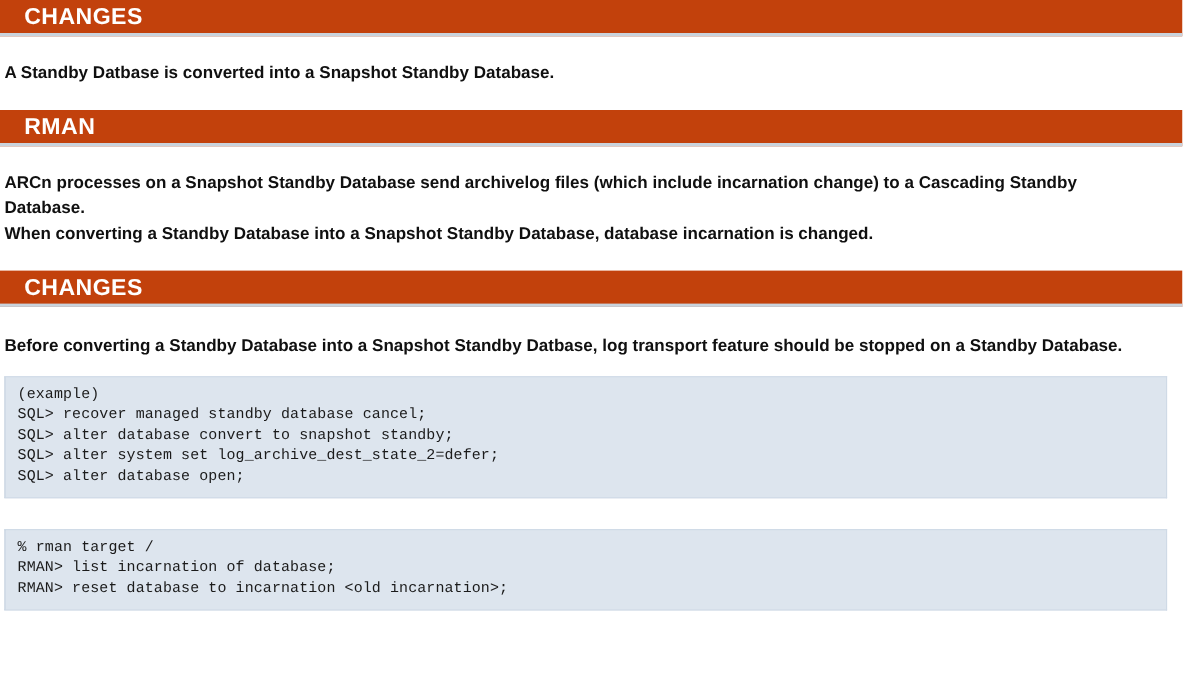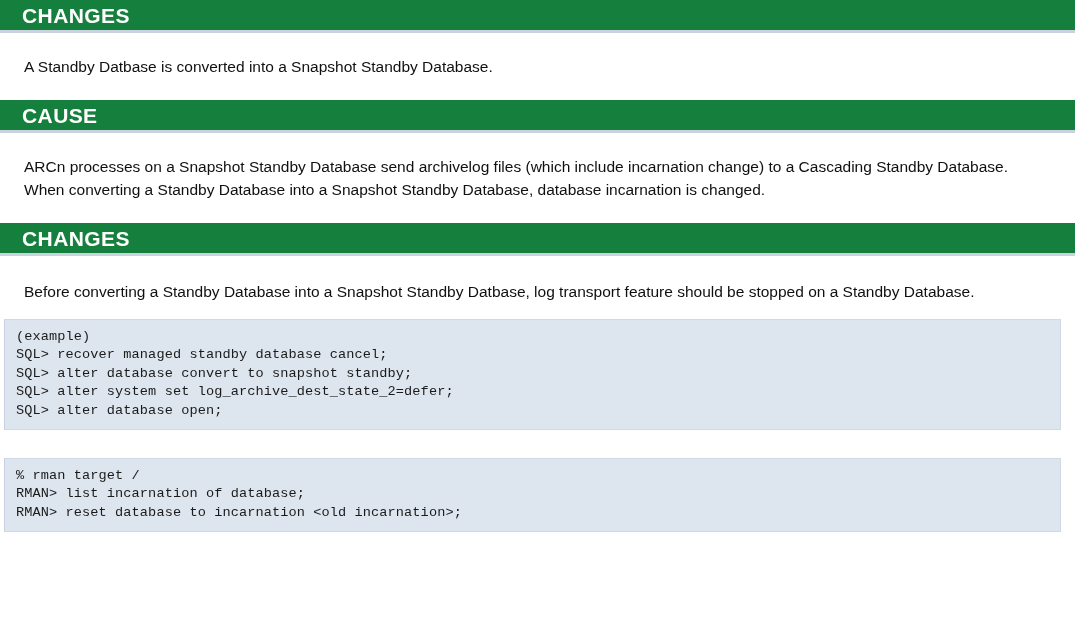--- a/index.html
+++ b/index.html
@@ -15,42 +15,43 @@
     color: #111111;
     -webkit-font-smoothing: antialiased;
   }
   .page {
     width: 1075px;
     position: relative;
   }
 
   
   .section-bar {
-    background: #15803d;
+    background: #c2410c;
     border-bottom: 3px solid #c9d3dd;
     height: 30px;
     display: flex;
     align-items: center;
     padding: 0 0 0 22px;
     box-sizing: content-box;
   }
   .section-bar.first {
     height: 30px;
   }
   .section-bar .section-title {
     color: #ffffff;
     font-size: 21px;
     font-weight: bold;
     letter-spacing: 0.4px;
     line-height: 1;
   }
 
   
   .body-block {
-    padding: 0 10px 0 24px;
+    padding: 0 10px 0 4px;
+    font-weight: bold;
   }
   .para {
     font-size: 15.5px;
     line-height: 23px;
     color: #101010;
     margin: 0;
     max-width: 1045px;
   }
   .gap-after-bar   { height: 22px; }
   .gap-after-bar-s { height: 24px; }
@@ -88,21 +89,21 @@
 
   <div class="gap-after-bar"></div>
 
   <div class="body-block">
     <p class="para">A Standby Datbase is converted into a Snapshot Standby Database.</p>
   </div>
 
   <div class="gap-md"></div>
 
   <div class="section-bar">
-    <span class="section-title">CAUSE</span>
+    <span class="section-title">RMAN</span>
   </div>
 
   <div class="gap-after-bar"></div>
 
   <div class="body-block">
     <p class="para">ARCn processes on a Snapshot Standby Database send archivelog files (which include incarnation change) to a Cascading Standby Database.</p>
     <p class="para">When converting a Standby Database into a Snapshot Standby Database, database incarnation is changed.</p>
   </div>
 
   <div class="gap-md"></div>

